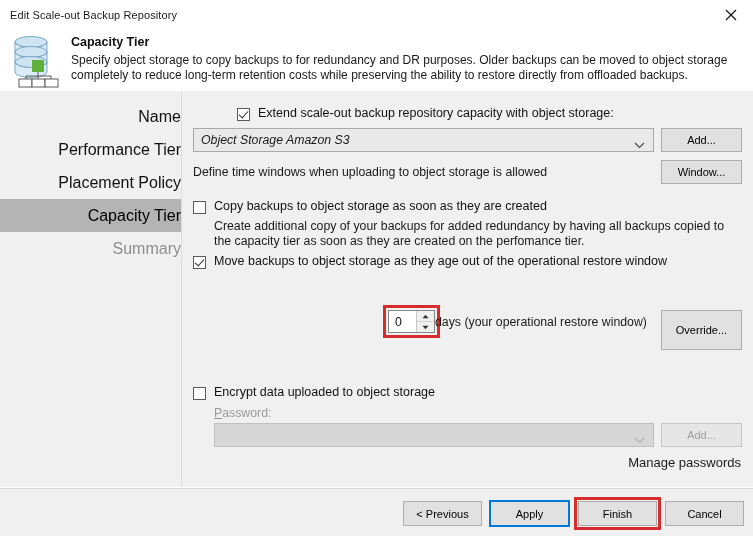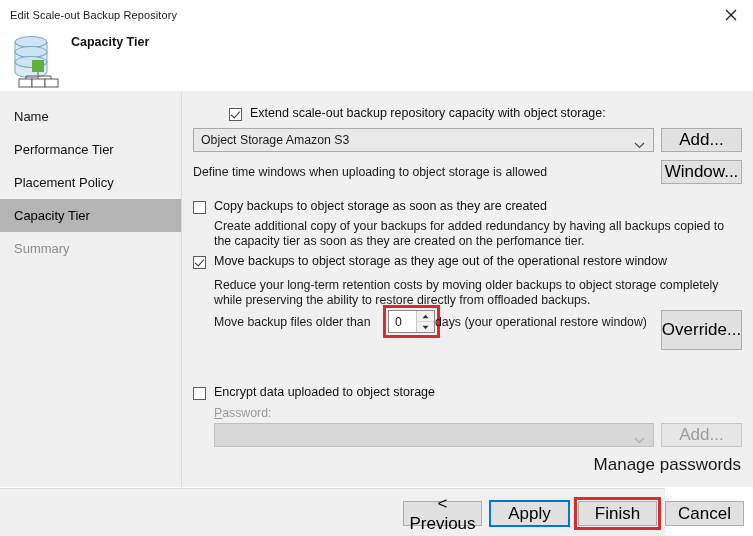--- a/index.html
+++ b/index.html
@@ -78,24 +78,25 @@
     left: 0; top: 91px;
     width: 181px; height: 396px;
     background: #f0f0f0;
     border-right: 1px solid #dcdcdc;
   }
   .side-item {
     height: 33px;
     display: flex;
     align-items: center;
     padding-left: 14px;
-    font-size: 13px;
+    font-size: 16px;
     color: #111111;
     cursor: default;
     box-sizing: border-box;
+    justify-content: flex-end;
   }
   .side-item.first { margin-top: 9px; }
   .side-item.selected {
     background: #b4b4b4;
     color: #000000;
   }
   .side-item.disabled { color: #8e8e8e; }
 
   
   .main {
@@ -138,21 +139,21 @@
   .sub-text {
     font-size: 12.3px;
     color: #1a1a1a;
     line-height: 15px;
   }
 
   .btn {
     background: #e1e1e1;
     border: 1px solid #adadad;
     font-family: "Liberation Sans", sans-serif;
-    font-size: 17px;
+    font-size: 11px;
     color: #000000;
     text-align: center;
     box-sizing: border-box;
     cursor: default;
     display: flex;
     align-items: center;
     justify-content: center;
     user-select: none;
   }
   .btn.disabled { color: #9d9d9d; border-color: #c6c6c6; background: #e6e6e6; }
@@ -208,30 +209,30 @@
   .spin-btns > div:first-child { border-bottom: 1px solid #d4d4d4; }
 
   .redbox {
     position: absolute;
     border: 3px solid #d82b2b;
     box-sizing: border-box;
     pointer-events: none;
   }
 
   .link {
-    font-size: 17px;
+    font-size: 13px;
     color: #1a1a1a;
     cursor: default;
   }
 
   
   .footer {
     position: absolute;
     left: 0; top: 488px;
-    width: 665px; height: 48px;
+    width: 753px; height: 48px;
     background: #f0f0f0;
     border-top: 1px solid #dcdcdc;
   }
   .focus-ring {
     position: absolute;
     border: 2px solid #0078d7;
     box-sizing: border-box;
     pointer-events: none;
   }
   .underline { text-decoration: underline; }
@@ -266,20 +267,21 @@
       <line x1="16" y1="42" x2="41" y2="42" stroke="#5a5a5a" stroke-width="1"></line>
       <line x1="16" y1="42" x2="16" y2="45" stroke="#5a5a5a" stroke-width="1"></line>
       <line x1="28" y1="42" x2="28" y2="45" stroke="#5a5a5a" stroke-width="1"></line>
       <line x1="41" y1="42" x2="41" y2="45" stroke="#5a5a5a" stroke-width="1"></line>
       <rect x="9" y="45" width="13" height="8" fill="#ffffff" stroke="#5a5a5a" stroke-width="1"></rect>
       <rect x="22" y="45" width="13" height="8" fill="#ffffff" stroke="#5a5a5a" stroke-width="1"></rect>
       <rect x="35" y="45" width="13" height="8" fill="#ffffff" stroke="#5a5a5a" stroke-width="1"></rect>
     </svg>
   </div>
   <div class="header-title">Capacity Tier</div>
+  <div class="header-desc">Specify object storage to copy backups to for redundancy and DR purposes. Older backups can be moved to object storage completely to reduce long-term retention costs while preserving the ability to restore directly from offloaded backups.</div>
 </div>
 
 <div class="sidebar">
   <div class="side-item first">
     <span>Name</span>
   </div>
   <div class="side-item">
     <span>Performance Tier</span>
   </div>
   <div class="side-item">
@@ -288,26 +290,26 @@
   <div class="side-item selected">
     <span>Capacity Tier</span>
   </div>
   <div class="side-item disabled">
     <span>Summary</span>
   </div>
 </div>
 
 <div class="main">
 
-  <div class="chk-row" style="position:absolute; left:11px; top:17px;padding-left:36px;">
+  <div class="chk-row" style="position:absolute; left:19px; top:17px;padding-left:36px;">
     <span class="chk checked"></span>
     <span class="chk-label">Extend scale-out backup repository capacity with object storage:</span>
   </div>
 
-  <div class="combo" style="left:11px; top:37px; width:461px; height:24px; position:absolute;">
+  <div class="combo" style="left:11px; top:37px; width:461px; height:24px; position:absolute;font-style:italic;">
     <span>Object Storage Amazon S3</span>
     <span class="arrow">
       <svg width="11" height="7" viewBox="0 0 11 7" aria-hidden="true">
         <polyline points="1,1 5.5,5.5 10,1" fill="none" stroke="#4a4a4a" stroke-width="1.2"></polyline>
       </svg>
     </span>
   </div>
 
   <div class="btn" style="position:absolute; left:479px; top:37px; width:81px; height:24px;">
     <span>Add...</span>
@@ -321,23 +323,21 @@
   <div class="chk-row" style="position:absolute; left:11px; top:110px;">
     <span class="chk"></span>
     <span class="chk-label">Copy backups to object storage as soon as they are created</span>
   </div>
   <div class="sub-text" style="position:absolute; left:32px; top:128px; width:520px;">Create additional copy of your backups for added redundancy by having all backups copied to the capacity tier as soon as they are created on the perfomance tier.</div>
 
   <div class="chk-row" style="position:absolute; left:11px; top:165px;">
     <span class="chk checked"></span>
     <span class="chk-label">Move backups to object storage as they age out of the operational restore window</span>
   </div>
-  <div class="sub-text" style="position:absolute; left:32px; top:187px; width:525px;">Reduce your long-term retention costs by moving older backups to object storage completely while preserving the ability to restore directly from offloaded backups.</div>
-
-  <div class="sub-text" style="position:absolute; left:32px; top:224px;">Move backup files older than</div>
+
 
   <div class="spin" style="left:206px; top:219px; width:47px; height:23px;">
     <span class="spin-val">0</span>
     <span class="spin-btns">
       <div>
         <svg width="7" height="5" viewBox="0 0 7 5" aria-hidden="true">
             <polygon points="3.5,0.7 6.5,4.3 0.5,4.3" fill="#333333"></polygon>
           </svg>
       </div>
       <div>

